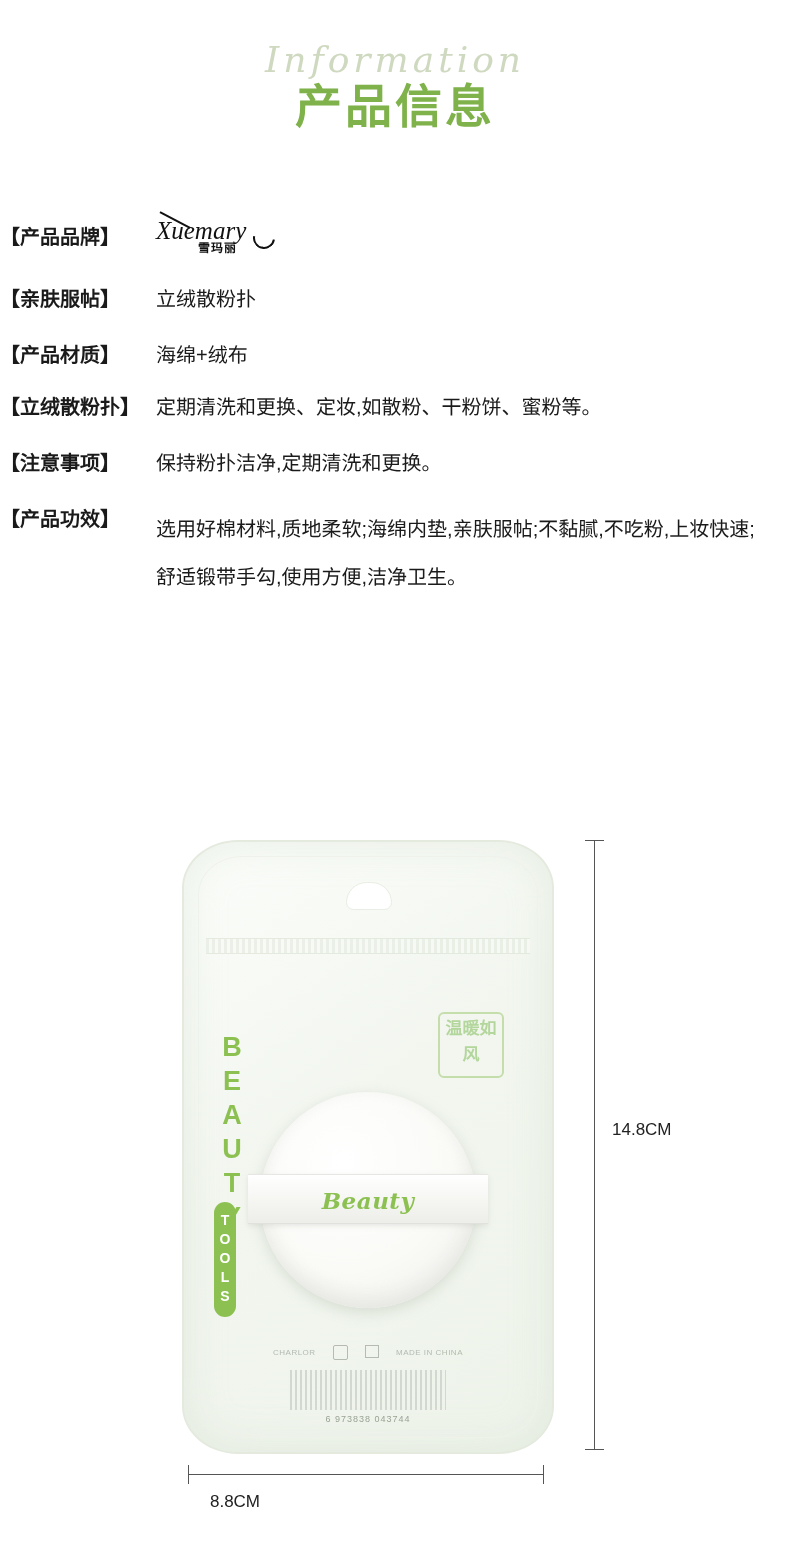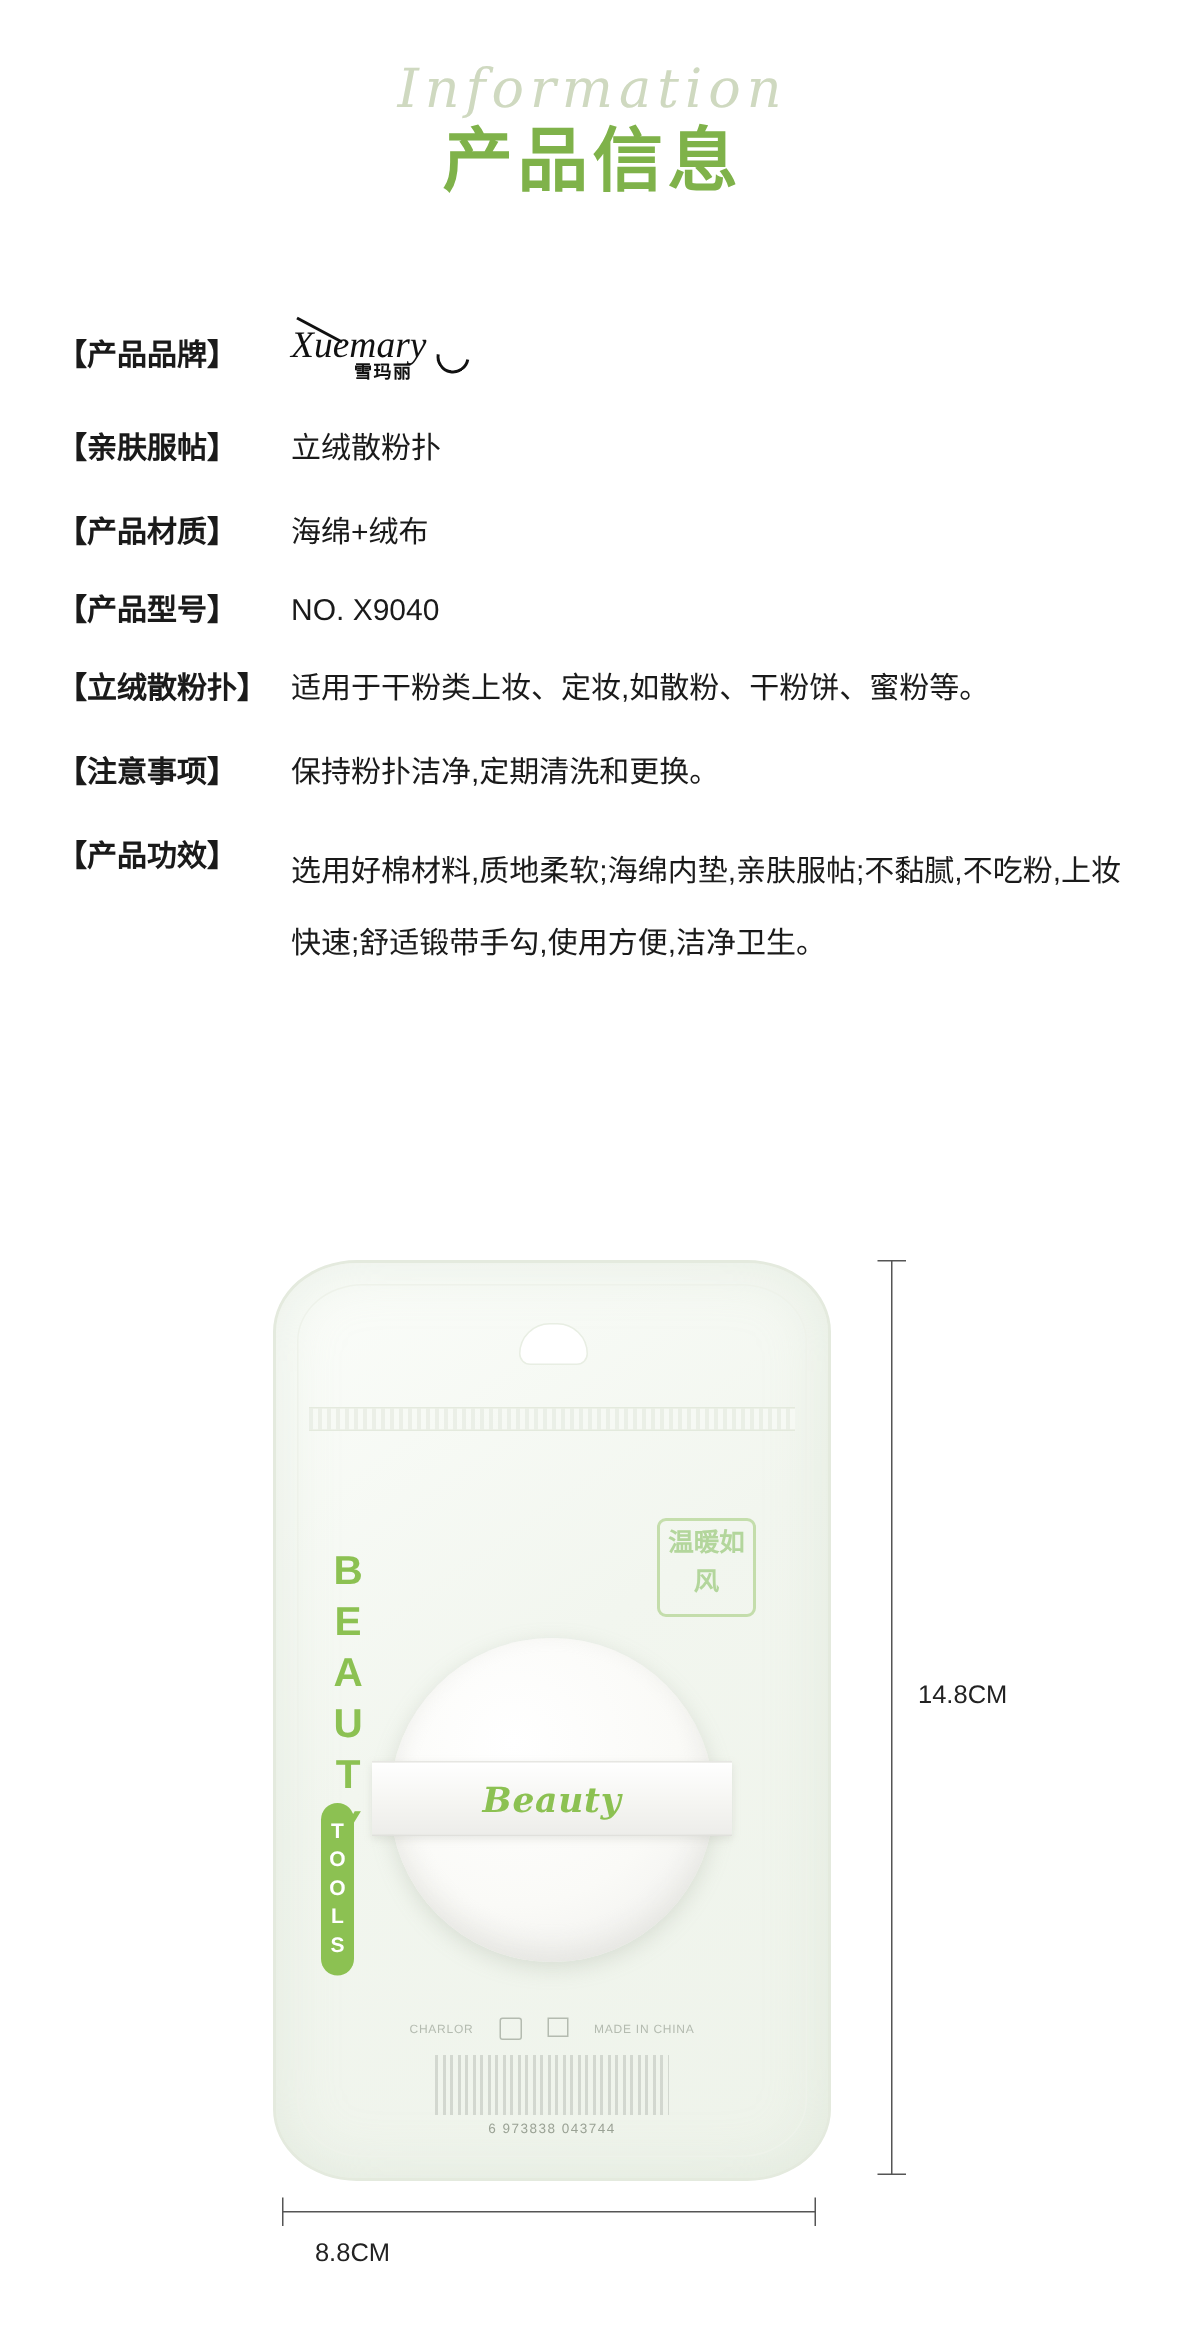--- a/index.html
+++ b/index.html
@@ -36,21 +36,20 @@
     font-size: 47px;
     font-weight: 700;
     color: #7fb24a;
     letter-spacing: 3px;
     margin-top: -12px;
   }
 
   
   .info {
     margin-top: 86px;
-    padding-left: 38px;
     padding-right: 30px;
   }
   .row {
     display: flex;
     align-items: flex-start;
     margin-bottom: 28px;
   }
   .row.tight { margin-bottom: 24px; }
   .label {
     flex: 0 0 150px;
@@ -382,28 +381,24 @@
   <div class="row">
     <div class="label">【亲肤服帖】</div>
     <div class="value">立绒散粉扑</div>
   </div>
 
   <div class="row tight">
     <div class="label">【产品材质】</div>
     <div class="value">海绵+绒布</div>
   </div>
 
-  <div class="row tight">
-    <div class="label">【产品型号】</div>
-    <div class="value">NO. X9040</div>
-  </div>
 
   <div class="row">
     <div class="label">【立绒散粉扑】</div>
-    <div class="value">适用于干粉类上妆、定妆,如散粉、干粉饼、蜜粉等。</div>
+    <div class="value">定期清洗和更换、定妆,如散粉、干粉饼、蜜粉等。</div>
   </div>
 
   <div class="row">
     <div class="label">【注意事项】</div>
     <div class="value">保持粉扑洁净,定期清洗和更换。</div>
   </div>
 
   <div class="row">
     <div class="label">【产品功效】</div>
     <div class="value lh-big">选用好棉材料,质地柔软;海绵内垫,亲肤服帖;不黏腻,不吃粉,上妆快速;舒适锻带手勾,使用方便,洁净卫生。</div>

